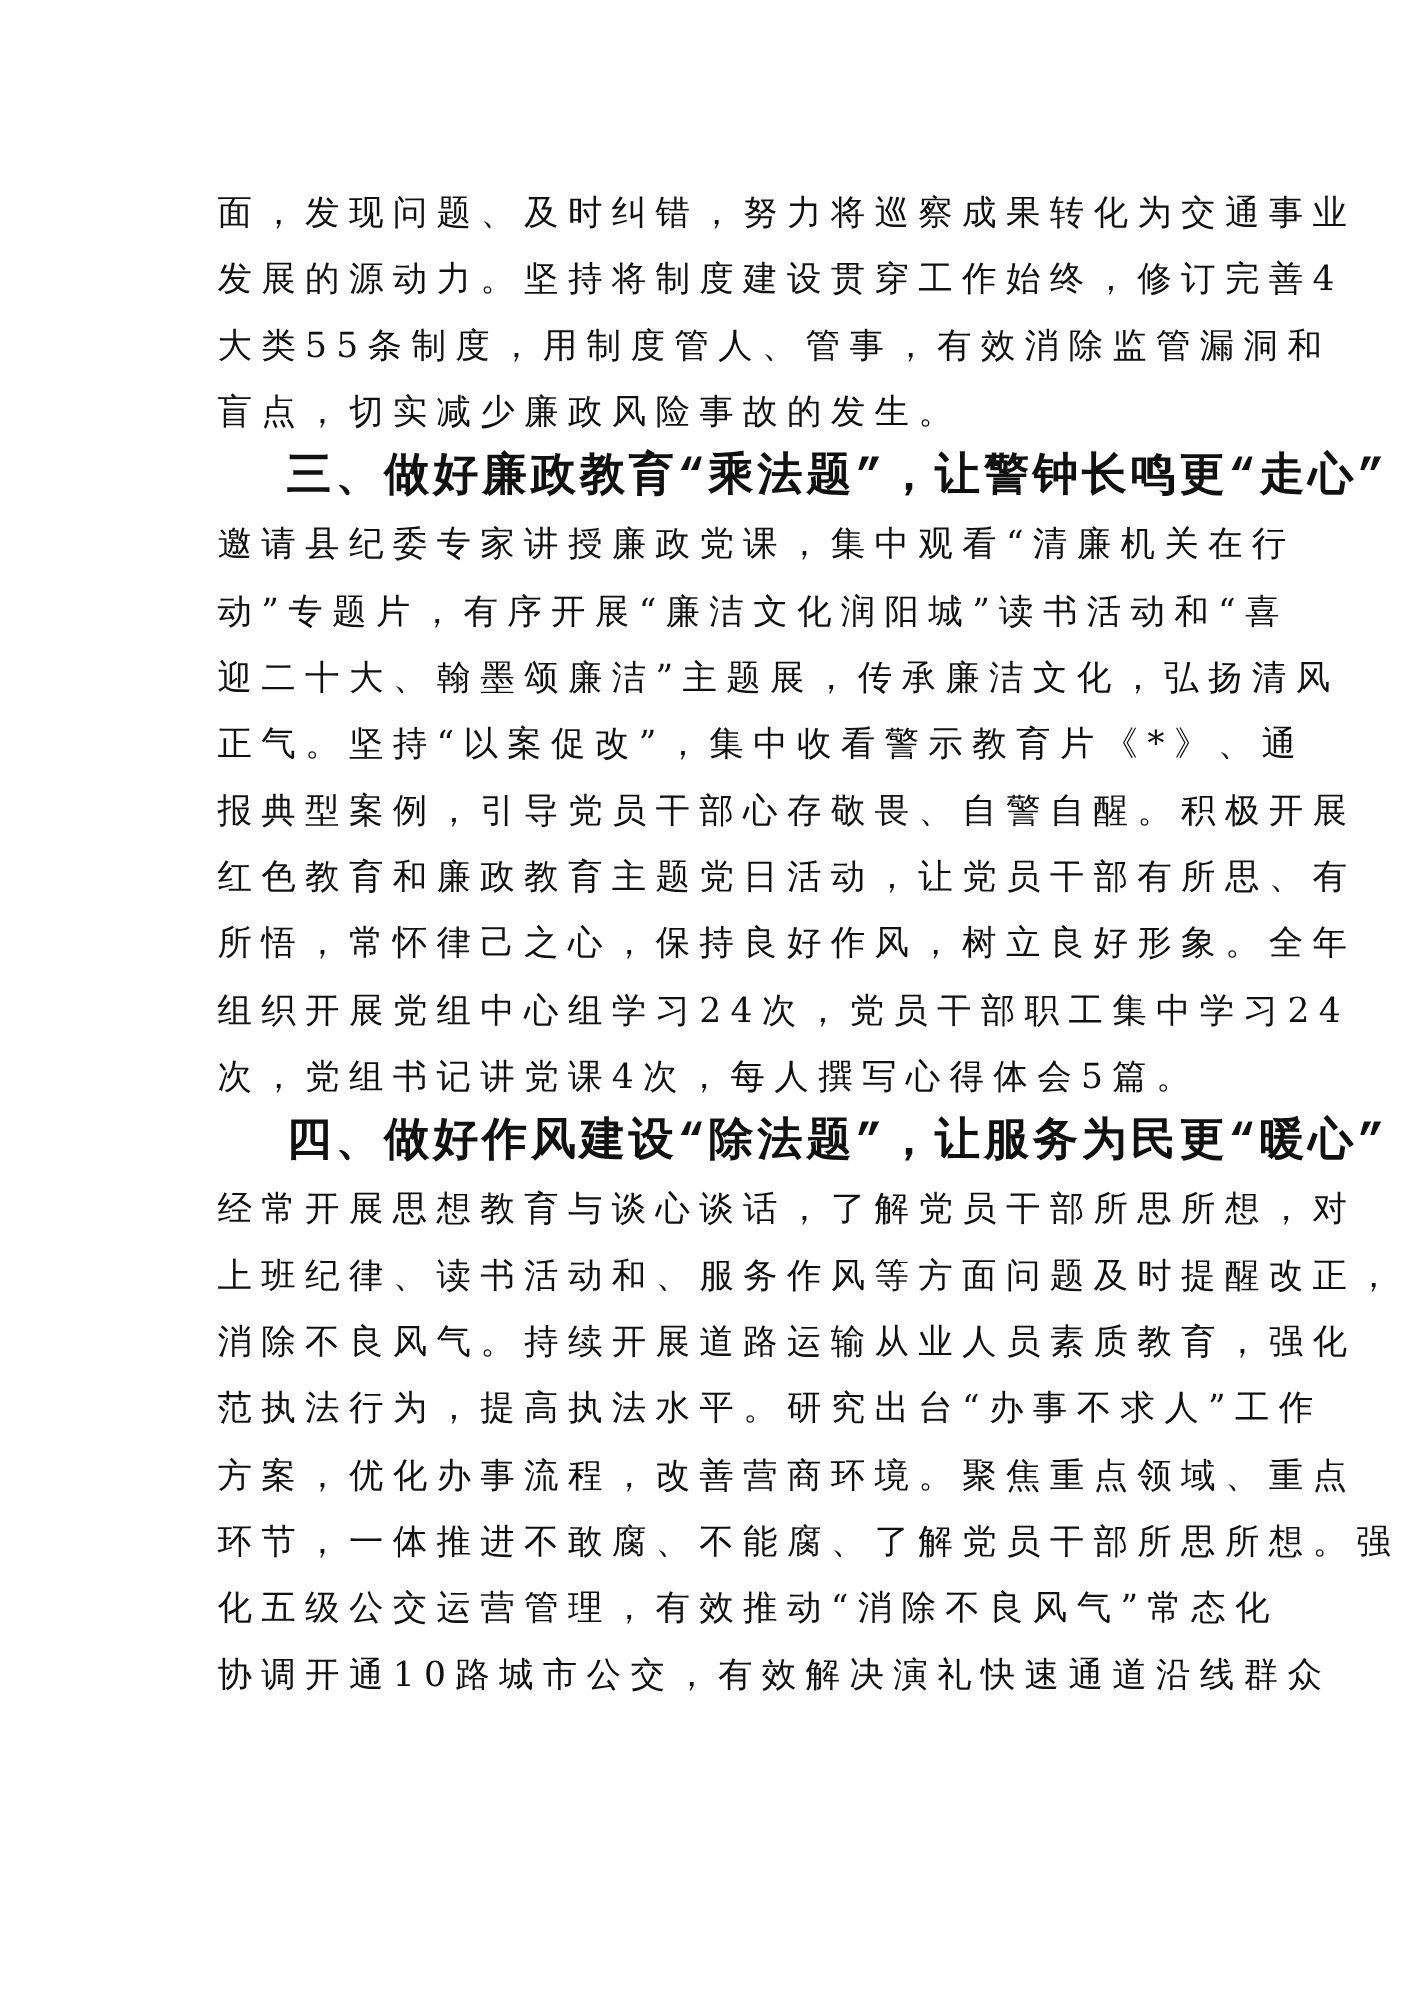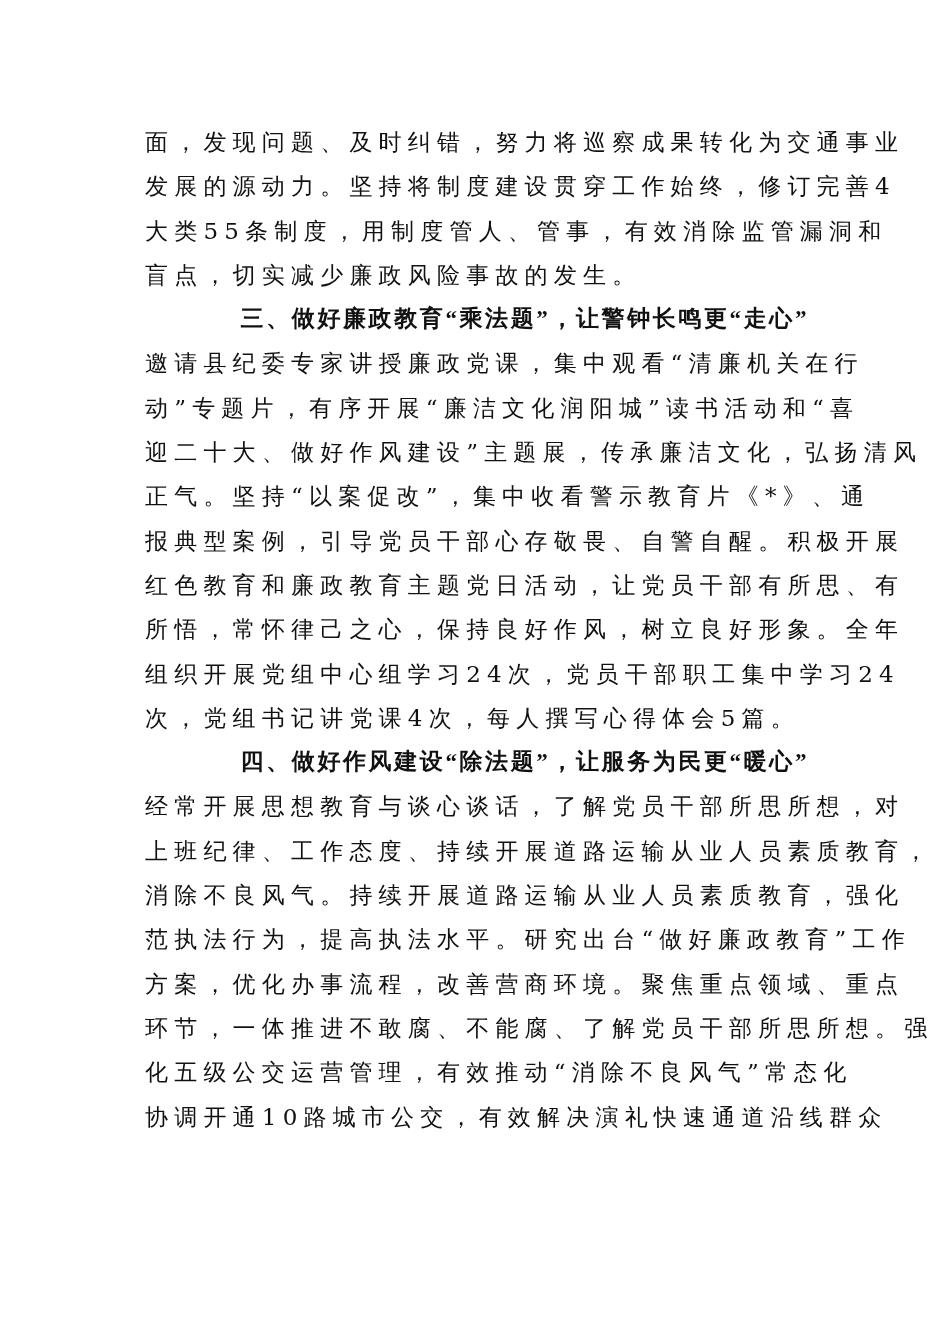--- a/index.html
+++ b/index.html
@@ -11,58 +11,58 @@
   .content {
     position: absolute; left: 145px; top: 120px; width: 664px;
     font-family: "DejaVu Serif", "Liberation Serif", serif;
     font-size: 23px; color: #111111;
   }
   .line {
     height: 44.3px; line-height: 44.3px; white-space: nowrap;
     letter-spacing: 6.2px; overflow: visible;
   }
   .heading {
-    font-family: Liberation Serif, serif;
+    font-family: Liberation Mono, monospace;
     font-weight: bold; letter-spacing: 2.6px; padding-left: 46px;
-    font-size: 23px;
+    font-size: 30px;
     text-align: right;
   }
 </style>
 </head>
 <body>
 
 <div class="page">
   <div class="content">
 
     <div>
       <div class="line">面，发现问题、及时纠错，努力将巡察成果转化为交通事业</div>
       <div class="line">发展的源动力。坚持将制度建设贯穿工作始终，修订完善4</div>
       <div class="line">大类55条制度，用制度管人、管事，有效消除监管漏洞和</div>
       <div class="line">盲点，切实减少廉政风险事故的发生。</div>
     </div>
 
     <div class="line heading">三、做好廉政教育“乘法题”，让警钟长鸣更“走心”</div>
     <div>
       <div class="line">邀请县纪委专家讲授廉政党课，集中观看“清廉机关在行</div>
       <div class="line">动”专题片，有序开展“廉洁文化润阳城”读书活动和“喜</div>
-      <div class="line">迎二十大、做好作风建设”主题展，传承廉洁文化，弘扬清风</div>
+      <div class="line">迎二十大、翰墨颂廉洁”主题展，传承廉洁文化，弘扬清风</div>
       <div class="line">正气。坚持“以案促改”，集中收看警示教育片《*》、通</div>
       <div class="line">报典型案例，引导党员干部心存敬畏、自警自醒。积极开展</div>
       <div class="line">红色教育和廉政教育主题党日活动，让党员干部有所思、有</div>
       <div class="line">所悟，常怀律己之心，保持良好作风，树立良好形象。全年</div>
       <div class="line">组织开展党组中心组学习24次，党员干部职工集中学习24</div>
       <div class="line">次，党组书记讲党课4次，每人撰写心得体会5篇。</div>
     </div>
 
     <div class="line heading">四、做好作风建设“除法题”，让服务为民更“暖心”</div>
     <div>
       <div class="line">经常开展思想教育与谈心谈话，了解党员干部所思所想，对</div>
-      <div class="line">上班纪律、工作态度、持续开展道路运输从业人员素质教育，</div>
+      <div class="line">上班纪律、读书活动和、服务作风等方面问题及时提醒改正，</div>
       <div class="line">消除不良风气。持续开展道路运输从业人员素质教育，强化</div>
-      <div class="line">范执法行为，提高执法水平。研究出台“做好廉政教育”工作</div>
+      <div class="line">范执法行为，提高执法水平。研究出台“办事不求人”工作</div>
       <div class="line">方案，优化办事流程，改善营商环境。聚焦重点领域、重点</div>
       <div class="line">环节，一体推进不敢腐、不能腐、了解党员干部所思所想。强</div>
       <div class="line">化五级公交运营管理，有效推动“消除不良风气”常态化</div>
       <div class="line">协调开通10路城市公交，有效解决演礼快速通道沿线群众</div>
     </div>
 
   </div>
 </div>
 
 </body></html>

